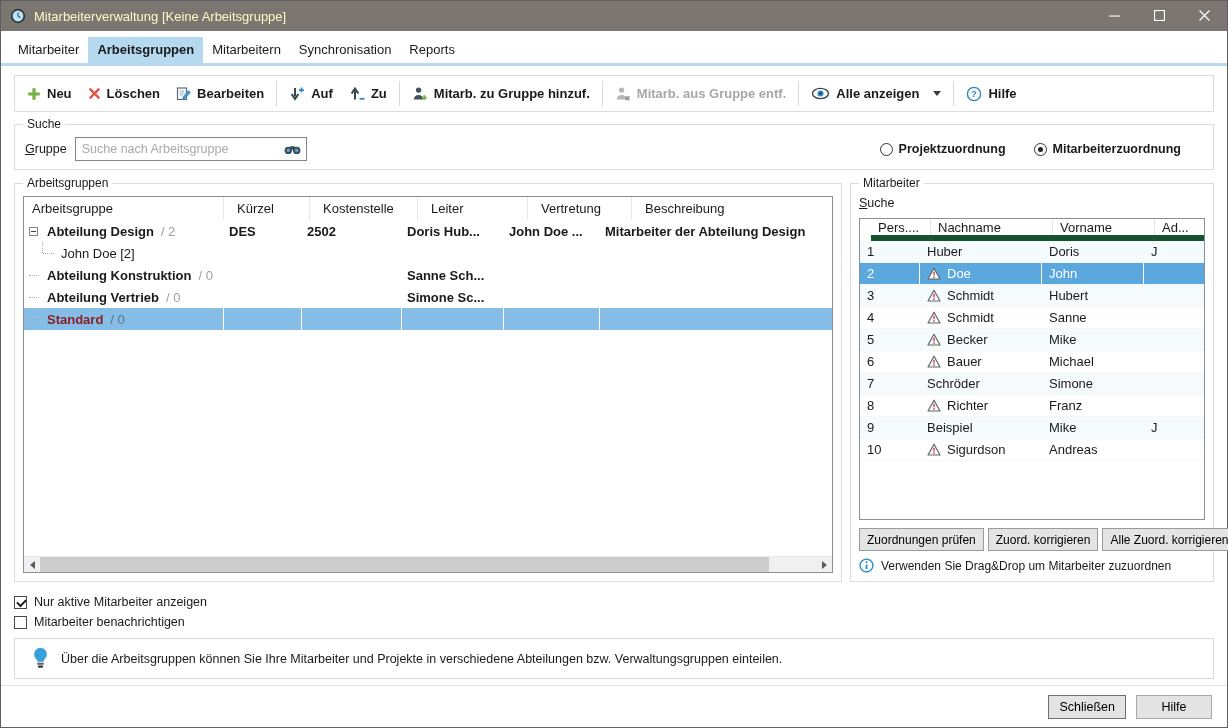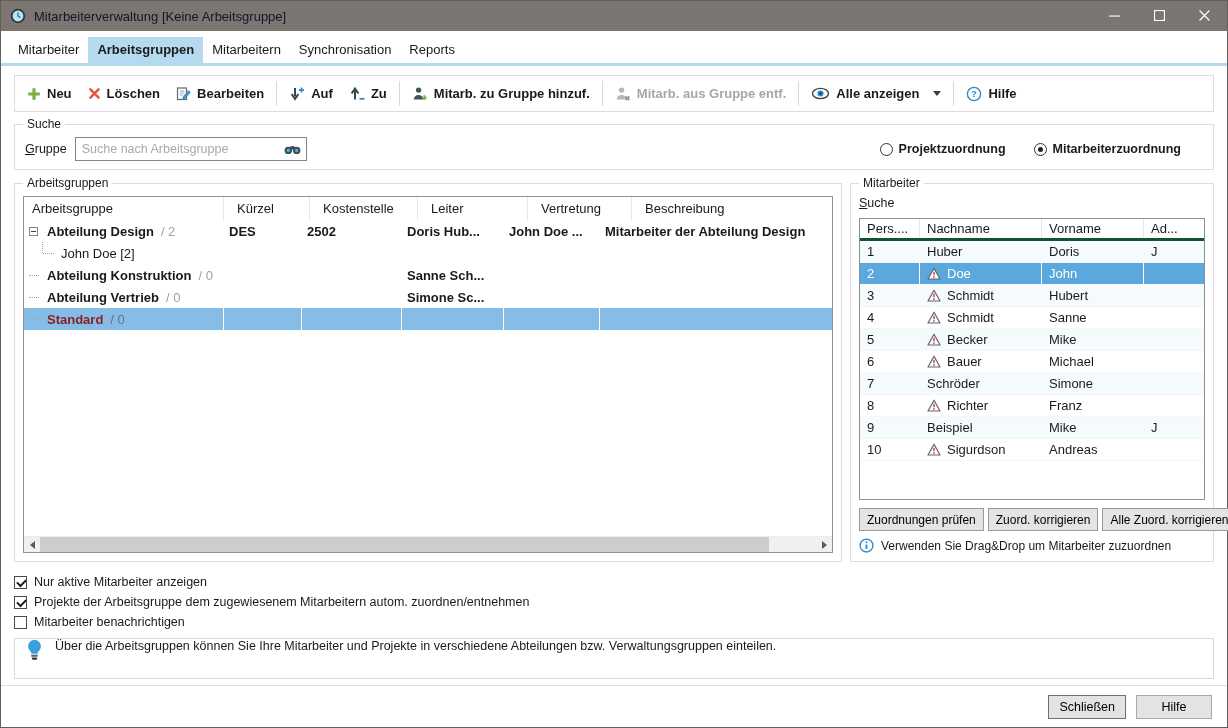--- a/index.html
+++ b/index.html
@@ -1,21 +1,21 @@
 <!DOCTYPE html>
 <html style="--titlebar: #7B7672; --tab-active: #B5DAF0; --sel-strong: #5BA8DF; --sel-soft: #85BDE7; --std-red: #8B1F24;"><head>
 <meta charset="utf-8">
 <style>
   * { box-sizing: border-box; margin: 0; padding: 0; }
   html,body { width:1228px; height:728px; }
   body { font-family:"Liberation Sans","DejaVu Sans",sans-serif; font-size:13px; color:#1a1a1a; background:#fff; }
   .window { width:1228px; height:728px; border:1px solid #5f5f5f; display:flex; flex-direction:column; background:#fff; }
 
   
-  .titlebar { height:30px; background:var(--titlebar,#7B7672); color:#0f172a; display:flex; align-items:center; flex:none; }
+  .titlebar { height:30px; background:var(--titlebar,#7B7672); color:#fef9c3; display:flex; align-items:center; flex:none; }
   .titlebar .app-ic { margin:0 8px 0 9px; display:flex; }
   .title-text { flex:1; font-size:13px; }
   .tb-ctrl { width:45px; height:30px; display:flex; align-items:center; justify-content:center; }
 
   
   .tabbar { display:flex; align-items:flex-end; padding-left:8px; background:#fff; flex:none; margin-top:6px; }
   .tab { padding:5px 9px 6px; font-size:13px; }
   .tab.active { background:var(--tab-active,#B5DAF0); font-weight:bold; }
   .tabunder { height:3px; background:var(--tab-active,#B5DAF0); flex:none; }
 
@@ -84,21 +84,21 @@
   .tri-left { width:0; height:0; border-top:4px solid transparent; border-bottom:4px solid transparent; border-right:5px solid #5a5a5a; }
   .tri-right { width:0; height:0; border-top:4px solid transparent; border-bottom:4px solid transparent; border-left:5px solid #5a5a5a; }
   .hsb-track { flex:1; position:relative; }
   .hsb-thumb { position:absolute; left:0; top:0; bottom:0; width:94%; background:#cdcdcd; }
 
   
   .emp-search-row { display:flex; align-items:center; flex:none; }
   .emp-search-row .txt { flex:1; width:auto; padding-right:8px; height:23px; }
   .empbox { margin-top:8px; flex:1; min-height:0; border:1px solid #8a9099; display:flex; flex-direction:column; background:#fff; }
   .emp-head, .emp-row { display:grid; grid-template-columns:60px 122px 102px minmax(0,1fr); flex:none; }
-  .emp-head { height:22px; border-bottom:3px solid #14532d; }
+  .emp-head { height:22px; border-bottom:6px solid #14532d;margin-left:11px; }
   .emp-head .hcell { display:flex; align-items:center; padding:0 7px; border-right:1px solid #e6e6e6; white-space:nowrap; overflow:hidden; }
   .emp-head .hcell:last-child { border-right:none; }
   .emp-body { flex:1; overflow:hidden; }
   .emp-row { height:22px; border-bottom:1px solid #f6f6f6; }
   .emp-row:nth-child(odd) { background:#f5fafd; }
   .ecell { display:flex; align-items:center; padding:0 7px; white-space:nowrap; overflow:hidden; }
   .ecell .icon { margin-right:6px; display:flex; flex:none; }
   .emp-row.sel { background:var(--sel-strong,#5BA8DF); }
   .emp-row.sel .ecell { color:#fff; border-right:1px solid #fff; }
   .emp-row.sel .ecell:last-child { border-right:none; }
@@ -106,21 +106,21 @@
   .abtn { background:#e4e4e4; border:1px solid #9a9a9a; font-size:12px; font-family:inherit; padding:0 7px; height:23px; display:flex; align-items:center; white-space:nowrap; }
   .emp-hint { margin-top:7px; display:flex; align-items:center; gap:7px; font-size:12px; flex:none; }
 
   
   .checks { margin-top:10px; flex:none; }
   .chkrow { display:flex; align-items:center; gap:7px; height:20px; font-size:12.5px; }
   .cb { width:13px; height:13px; border:1px solid #4a4a4a; background:#fff; position:relative; flex:none; }
   .cb.checked::after { content:''; position:absolute; left:2px; top:2.5px; width:7px; height:4px; border-left:2px solid #1b1b1b; border-bottom:2px solid #1b1b1b; transform:rotate(-45deg); }
 
   
-  .infobar { margin-top:6px; height:41px; border:1px solid #d9d9d9; display:flex; gap:12px; padding:0 11px; font-size:12.5px; flex:none; }
+  .infobar { margin-top:6px; height:41px; border:1px solid #d9d9d9; display:flex; align-items:center; gap:12px; padding:0 17px; font-size:12.5px; flex:none; }
 
   
   .footer { height:42px; border-top:1px solid #e0e0e0; background:#fff; display:flex; align-items:center; justify-content:flex-end; gap:10px; padding:0 15px; flex:none; }
   .fbtn { min-width:76px; height:24px; background:#e3e3e3; border:1px solid #a9a9a9; font-size:12.5px; font-family:inherit; display:flex; align-items:center; justify-content:center; padding:0 10px; }
   .fbtn.primary { border-color:#6f6f6f; }
 </style>
 </head>
 <body>
 
 <div class="window">
@@ -532,24 +532,20 @@
       </div>
 
     </div>
 
     <div class="checks" id="checks">
         <div class="chkrow">
           <span class="cb checked"></span>
           <span>Nur aktive Mitarbeiter anzeigen</span>
         </div>
         <div class="chkrow">
-          <span class="cb checked"></span>
-          <span>Projekte der Arbeitsgruppe dem zugewiesenem Mitarbeitern autom. zuordnen/entnehmen</span>
-        </div>
-        <div class="chkrow">
           <span class="cb"></span>
           <span>Mitarbeiter benachrichtigen</span>
         </div>
       </div>
 
     <div class="infobar">
       <span id="bulbic" style="display:flex">
           <svg width="17" height="23" viewBox="0 0 16 22">
             <path d="M8 .8a6.1 6.1 0 0 1 6.1 6.1c0 2.5-1.3 3.7-2.2 4.9-.6.8-.9 1.5-1 2.3H5.1c-.1-.8-.4-1.5-1-2.3C3.2 10.6 1.9 9.4 1.9 6.9A6.1 6.1 0 0 1 8 .8z" fill="#3aa0dc"></path>
             <rect x="4.9" y="15" width="6.2" height="2" fill="#5b666e"></rect>

